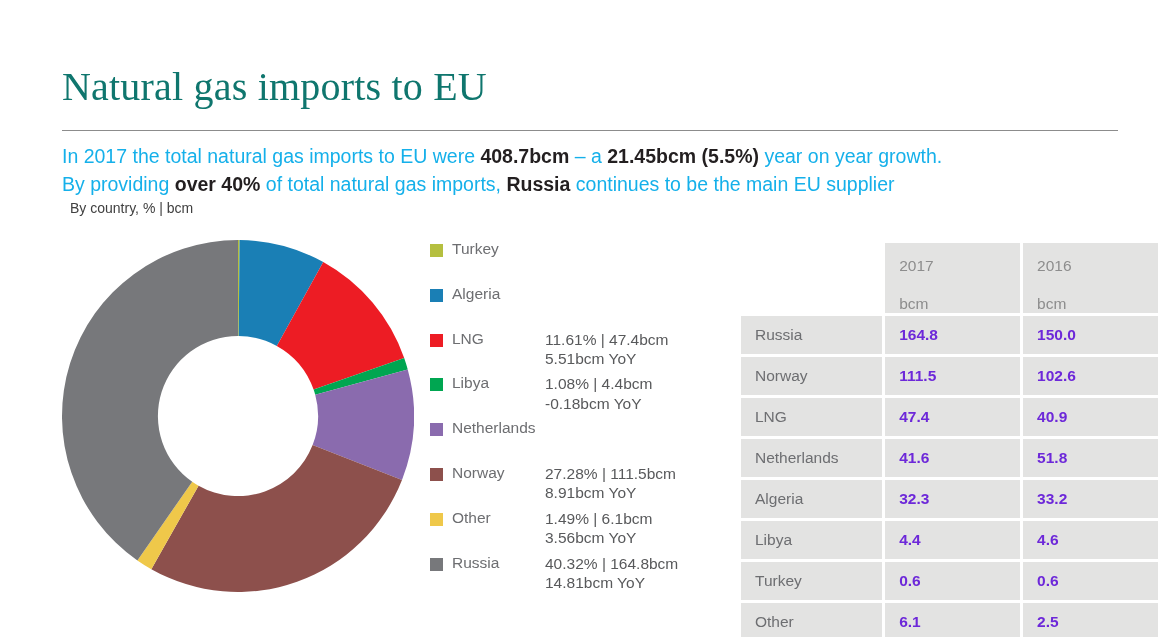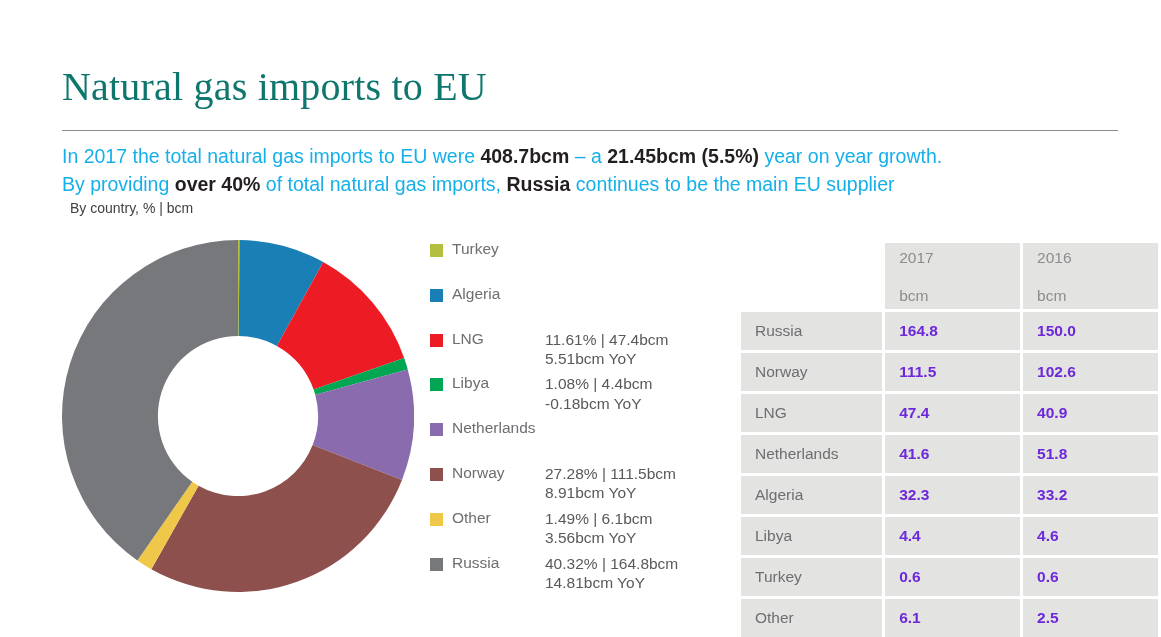--- a/index.html
+++ b/index.html
@@ -114,24 +114,24 @@
     font-size: 15.5px;
   }
   #data-table td, #data-table th {
     background: #e3e3e2;
     padding: 0 14px;
     text-align: left;
     font-weight: normal;
     vertical-align: middle;
   }
   #data-table thead th {
-    height: 66px;
+    height: 58px;
     color: #8d8d8d;
     line-height: 19px;
-    padding-top: 0;
+    padding-top: 12px;
   }
   #data-table thead th.corner {
     background: #ffffff;
   }
   #data-table tbody td {
     height: 38px;
     color: #6d6e71;
   }
   #data-table tbody td.val {
     color: #6d28d9;

